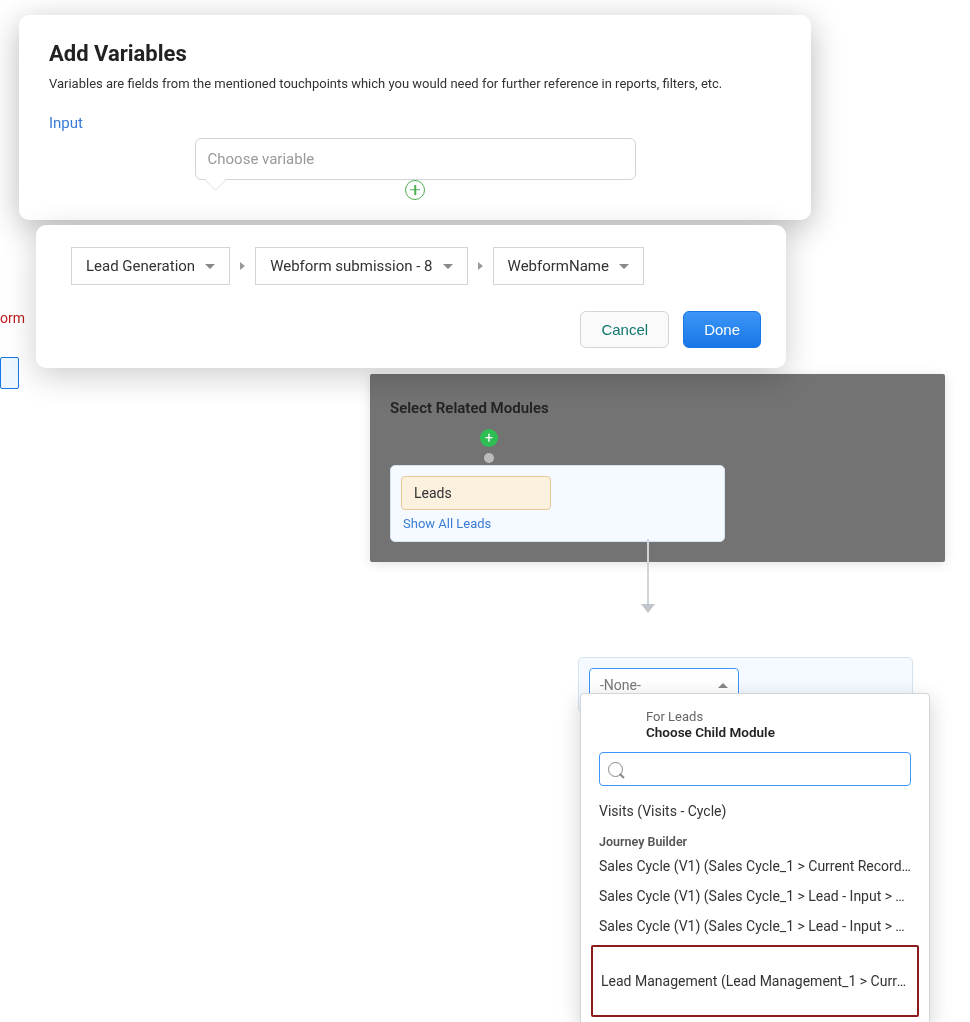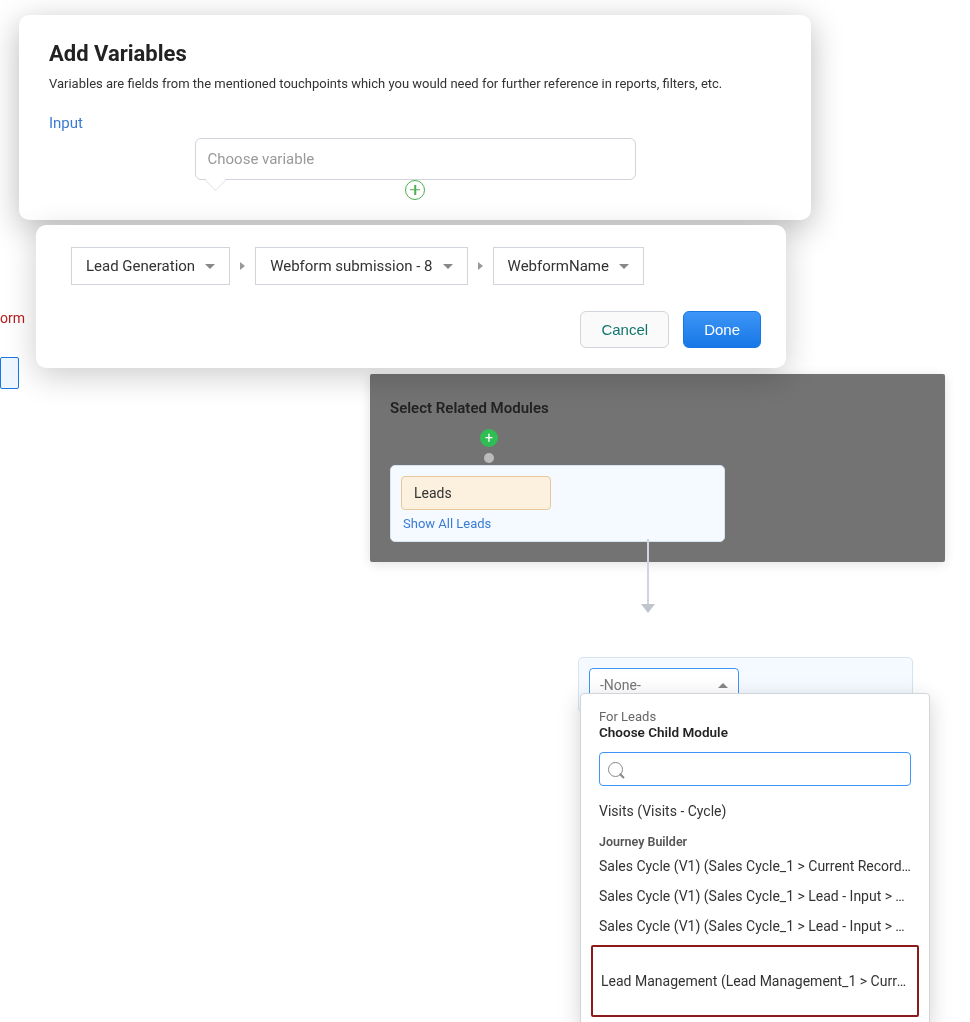--- a/index.html
+++ b/index.html
@@ -345,20 +345,21 @@
     border-radius: 4px;
     box-shadow: 0 6px 22px rgba(0,0,0,0.18);
     padding: 15px 0 8px 0;
     box-sizing: border-box;
     z-index: 20;
   }
   .dd-header {
     padding: 0 0 4px 18px;
     font-size: 13px;
     color: #666;
+    margin-left: 47px;
   }
   .dd-header strong {
     display: block;
     color: #222;
     font-size: 13.5px;
     font-weight: 600;
   }
   .dd-search {
     margin: 8px 18px 10px 18px;
     border: 1px solid #3d96f7;

